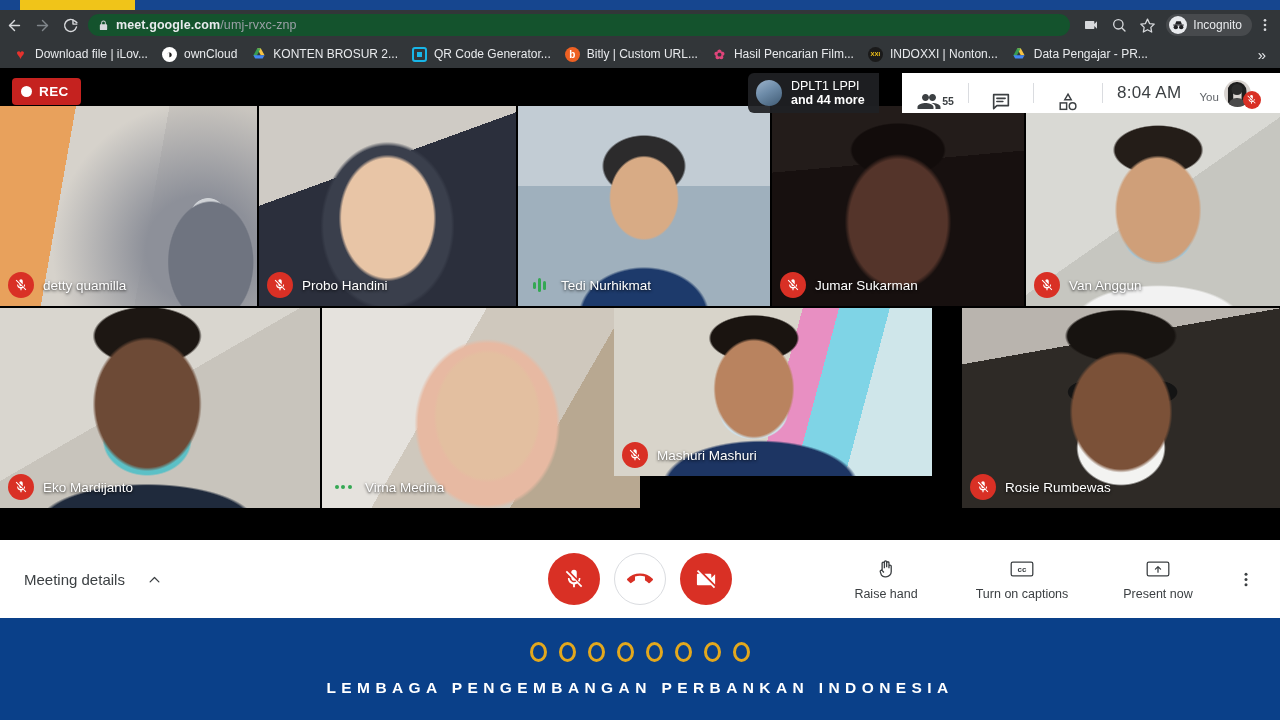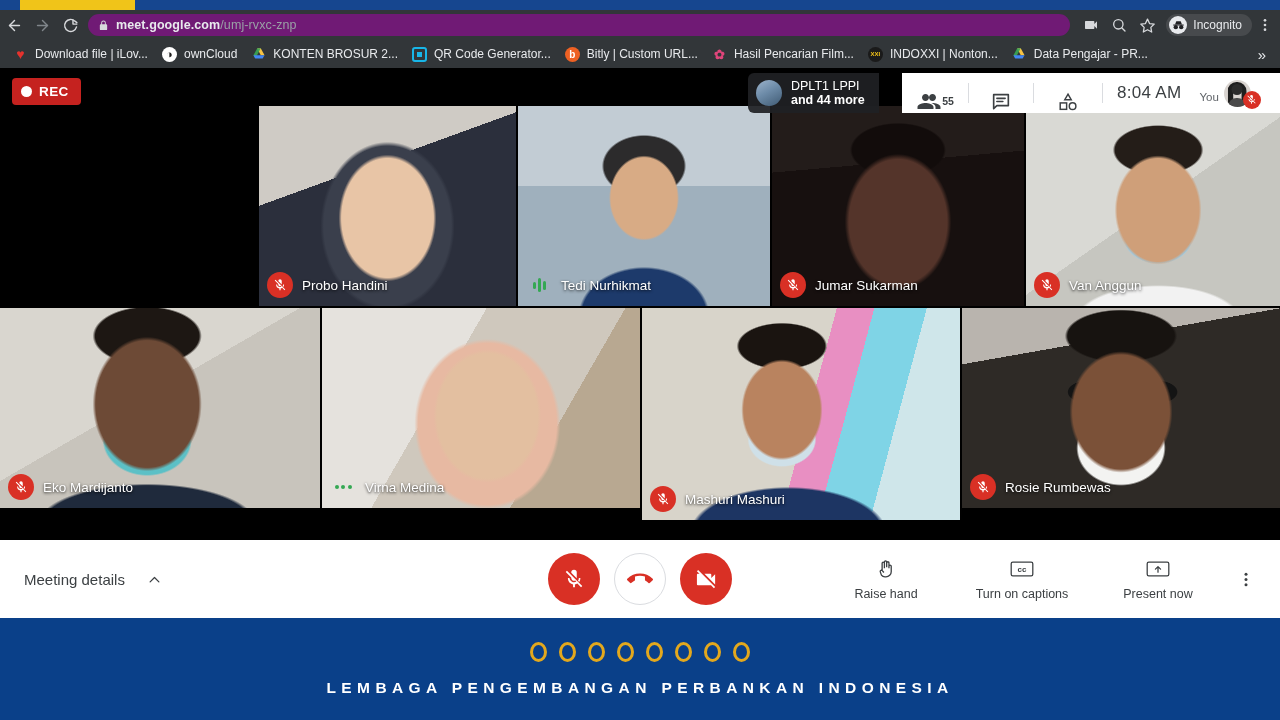--- a/index.html
+++ b/index.html
@@ -26,21 +26,21 @@
   }
   .nav-btn {
     width: 28px; height: 28px;
     display: flex; align-items: center; justify-content: center;
     color: #d7d9dc;
   }
   .nav-btn svg { display: block; }
   #omnibox {
     flex: 1;
     height: 22px; margin: 0 8px 0 4px;
-    background: #701a75;
+    background: #14532d;
     border-radius: 11px;
     display: flex; align-items: center;
     padding: 0 10px;
     overflow: hidden;
   }
   #lock-icon { margin-right: 7px; display: flex; color: #d7d9dc; }
   #url-text {
     font-size: 12.5px; color: #9aa0a6; white-space: nowrap;
     letter-spacing: .1px;
   }
@@ -369,34 +369,51 @@
     </span>
     <span class="bm-label">Data Pengajar - PR...</span>
   </div>
   <div id="bookmark-overflow">»</div>
 </div>
 
 <div id="meet-stage">
 
   <div id="video-grid">
 
-
-    <div class="tile" style="left:259px;top:38px;width:257px;height:200px">
-      <div class="feed" style="background:
-           linear-gradient(160deg,#cfcbc5 0 34%,#2b2f3c 34% 100%)"></div>
-      <div class="feed" style="background:
-           radial-gradient(ellipse 74px 96px at 50% 56%, #e8c5a6 0 62%, transparent 66%),
-           radial-gradient(ellipse 86px 108px at 50% 60%, #3a3f4c 0 74%, transparent 78%),
-           radial-gradient(ellipse 40px 32px at 50% 70%, #a9d6cd 0 82%, transparent 86%)"></div>
+    <div class="tile" style="left:0;top:38px;width:257px;height:200px">
+      <div class="feed" style="background:
+           radial-gradient(circle at 78% 72%, #8d9099 0 22%, transparent 60%),
+           linear-gradient(100deg,#e8a15c 0 26%,#d6d2cb 26% 58%,#c9c5bf 58% 100%)"></div>
+      <div class="feed" style="background:
+           radial-gradient(ellipse 60px 85px at 82% 78%, #6f7480 0 70%, transparent 72%),
+           radial-gradient(ellipse 24px 26px at 81% 56%, #cfd2d6 0 75%, transparent 78%),
+           radial-gradient(ellipse 16px 12px at 82% 64%, #8fc9bd 0 80%, transparent 84%)"></div>
       <div class="nameplate">
         <span class="mic-pill">
           <svg width="14" height="14" viewBox="0 0 24 24" fill="#fff">
               <path d="M19 11h-1.7a5.3 5.3 0 0 1-.9 3l1.3 1.3A7 7 0 0 0 19 11zM15 11.2 9 5.2V5a3 3 0 0 1 6 0v6.2zM4.3 3 3 4.3l6 6V11a3 3 0 0 0 4.4 2.6l1.2 1.2A5 5 0 0 1 7 11H5.3A7 7 0 0 0 11 17.9V21h2v-3.1a6.9 6.9 0 0 0 2.7-1l4 4 1.3-1.3L4.3 3z"></path>
             </svg>
         </span>
+        <span class="pname">detty quamilla</span>
+      </div>
+    </div>
+
+    <div class="tile" style="left:259px;top:38px;width:257px;height:200px">
+      <div class="feed" style="background:
+           linear-gradient(160deg,#cfcbc5 0 34%,#2b2f3c 34% 100%)"></div>
+      <div class="feed" style="background:
+           radial-gradient(ellipse 74px 96px at 50% 56%, #e8c5a6 0 62%, transparent 66%),
+           radial-gradient(ellipse 86px 108px at 50% 60%, #3a3f4c 0 74%, transparent 78%),
+           radial-gradient(ellipse 40px 32px at 50% 70%, #a9d6cd 0 82%, transparent 86%)"></div>
+      <div class="nameplate">
+        <span class="mic-pill">
+          <svg width="14" height="14" viewBox="0 0 24 24" fill="#fff">
+              <path d="M19 11h-1.7a5.3 5.3 0 0 1-.9 3l1.3 1.3A7 7 0 0 0 19 11zM15 11.2 9 5.2V5a3 3 0 0 1 6 0v6.2zM4.3 3 3 4.3l6 6V11a3 3 0 0 0 4.4 2.6l1.2 1.2A5 5 0 0 1 7 11H5.3A7 7 0 0 0 11 17.9V21h2v-3.1a6.9 6.9 0 0 0 2.7-1l4 4 1.3-1.3L4.3 3z"></path>
+            </svg>
+        </span>
         <span class="pname">Probo Handini</span>
       </div>
     </div>
 
     <div class="tile" style="left:518px;top:38px;width:252px;height:200px">
       <div class="feed" style="background:
            linear-gradient(180deg,#c2ccd4 0 40%,#9fb0bd 40% 100%)"></div>
       <div class="feed" style="background:
            radial-gradient(ellipse 46px 56px at 50% 46%, #d8ab85 0 72%, transparent 76%),
            radial-gradient(ellipse 54px 40px at 50% 30%, #2c2b2c 0 74%, transparent 78%),
@@ -474,21 +491,21 @@
       <div class="nameplate">
         <span class="audio-dots">
           <i></i>
             <i></i>
             <i></i>
         </span>
         <span class="pname">Virna Medina</span>
       </div>
     </div>
 
-    <div class="tile" style="left:642px;top:240px;width:318px;height:212px">
+    <div class="tile" style="left:614px;top:240px;width:318px;height:168px">
       <div class="feed" style="background:
            linear-gradient(105deg,#d8d4ca 0 52%,#e88fc2 52% 62%,#7fd4e6 62% 76%,#cfe6ea 76% 100%)"></div>
       <div class="feed" style="background:
            radial-gradient(ellipse 58px 72px at 44% 48%, #b9835f 0 66%, transparent 70%),
            radial-gradient(ellipse 58px 30px at 44% 18%, #1a1410 0 74%, transparent 78%),
            radial-gradient(ellipse 40px 32px at 44% 62%, #cfe0e8 0 82%, transparent 86%),
            radial-gradient(ellipse 120px 56px at 46% 106%, #1d3563 0 78%, transparent 82%)"></div>
       <div class="nameplate">
         <span class="mic-pill">
           <svg width="14" height="14" viewBox="0 0 24 24" fill="#fff">

